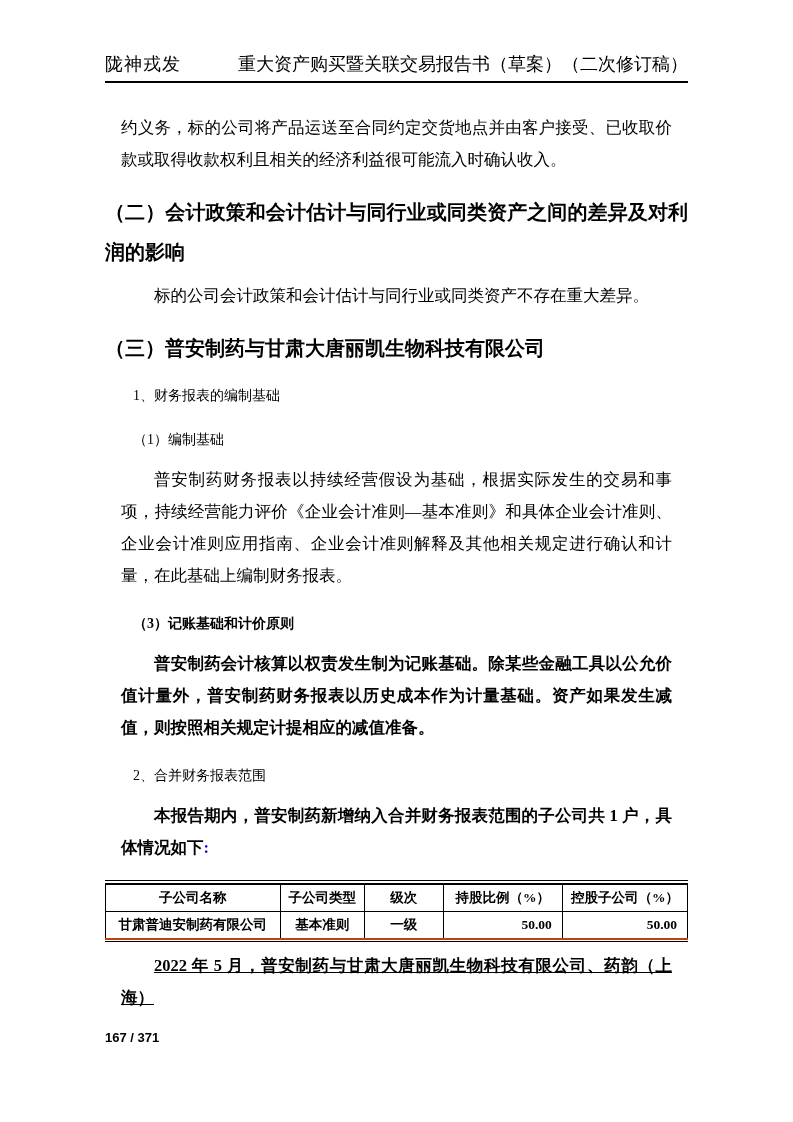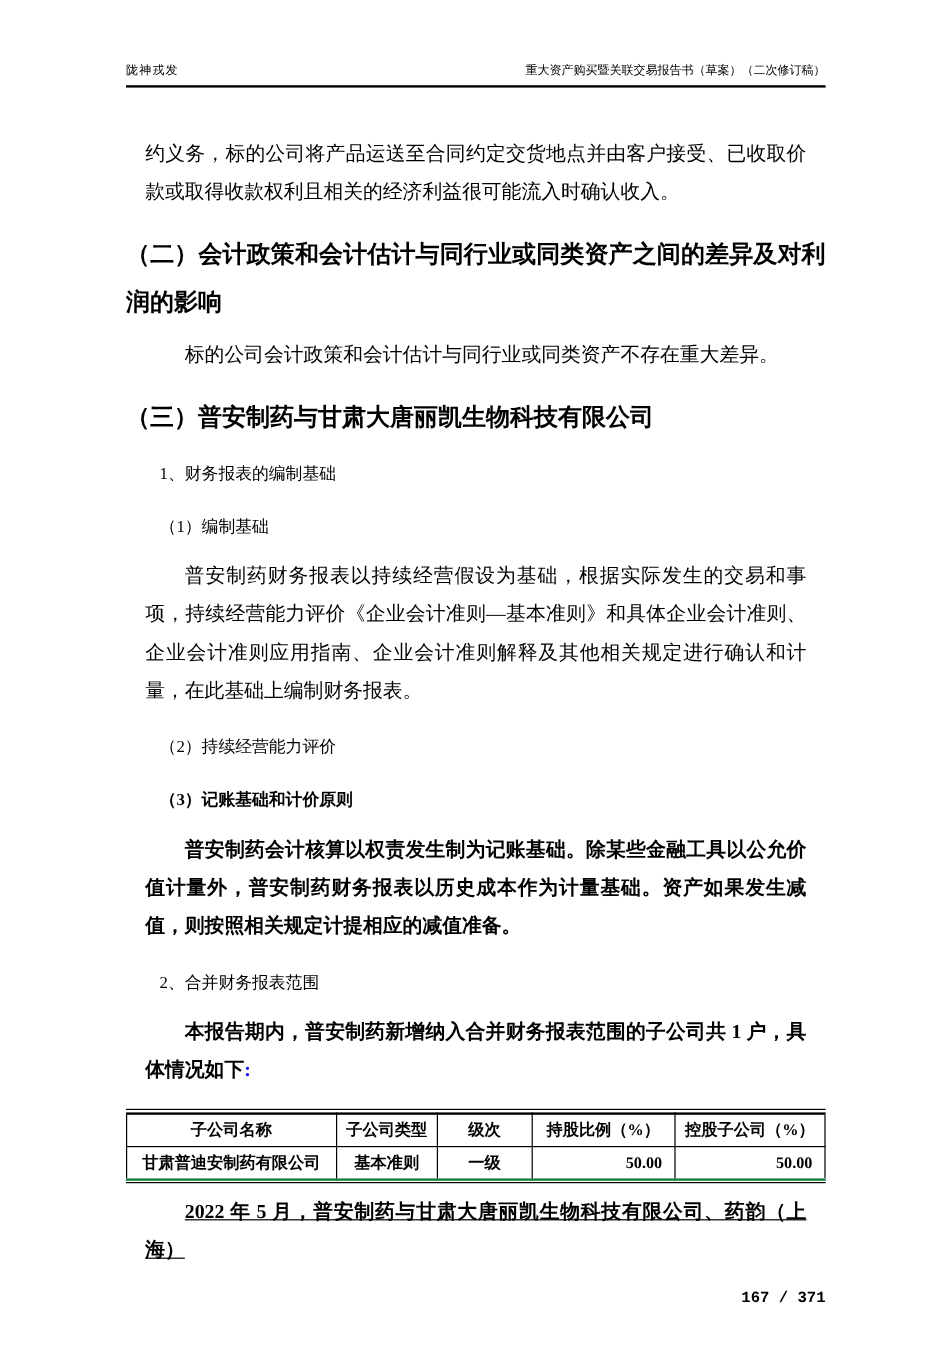--- a/index.html
+++ b/index.html
@@ -8,21 +8,21 @@
     width:793px;height:1122px;
     background:#ffffff;
     font-family:"Liberation Serif","DejaVu Serif",serif;
     color:#000;
     overflow:hidden;
     box-sizing:border-box;
   }
   .doc-header{
     position:absolute;left:105px;right:105px;top:52px;
     display:flex;justify-content:space-between;align-items:flex-end;
-    font-size:10px;
+    font-size:18px;
     border-bottom:2px solid #000;
     padding-bottom:5px;
   }
   .doc-header .hl{letter-spacing:1px;}
   .content{
     position:absolute;left:105px;right:105px;top:96px;
   }
   .para{
     font-size:16.5px;
     line-height:32px;
@@ -51,43 +51,43 @@
   .tbl-wrap{
     margin-top:10px;
     border-top:1px solid #000;
     border-bottom:1px solid #000;
     padding:1.5px 0;
   }
   table{
     width:100%;
     border-collapse:collapse;
     border-top:2px solid #000;
-    border-bottom:2px solid #15803d;
+    border-bottom:2px solid #c2410c;
     table-layout:fixed;
   }
   th,td{
     border:1px solid #000;
     font-size:13.5px;
     font-weight:bold;
     height:26px;
     padding:0 4px;
     text-align:center;
     overflow:hidden;
     white-space:nowrap;
   }
   th{font-weight:bold;}
   td.num{text-align:right;padding-right:10px;}
   col.c1{width:30%;} col.c2{width:14.5%;} col.c3{width:13.5%;} col.c4{width:20.5%;} col.c5{width:21.5%;}
   .after-table{margin-top:8px;text-decoration:underline;}
   .page-num{
-    text-align:right;
+    text-align:left;
     font-weight:bold;
     font-size:13px;
     margin-top:4px;
-    font-family:Liberation Mono, monospace;
+    font-family:Liberation Sans, sans-serif;
   }
 </style>
 </head>
 <body>
 
 <div class="page">
 
   <div class="doc-header">
     <span class="hl">陇神戎发</span>
     <span class="hr">重大资产购买暨关联交易报告书（草案）（二次修订稿）</span>
@@ -102,21 +102,20 @@
     <p class="para indent mt-p">标的公司会计政策和会计估计与同行业或同类资产不存在重大差异。</p>
 
     <p class="h2">（三）普安制药与甘肃大唐丽凯生物科技有限公司</p>
 
     <p class="sub">1、财务报表的编制基础</p>
 
     <p class="sub">（1）编制基础</p>
 
     <p class="para indent mt-p">普安制药财务报表以持续经营假设为基础，根据实际发生的交易和事项，持续经营能力评价《企业会计准则—基本准则》和具体企业会计准则、企业会计准则应用指南、企业会计准则解释及其他相关规定进行确认和计量，在此基础上编制财务报表。</p>
 
-    <p class="sub">（2）持续经营能力评价</p>
 
 
     <p class="sub kaiti">（3）记账基础和计价原则</p>
 
     <p class="para indent mt-p kaiti">普安制药会计核算以权责发生制为记账基础。除某些金融工具以公允价值计量外，普安制药财务报表以历史成本作为计量基础。资产如果发生减值，则按照相关规定计提相应的减值准备。</p>
 
     <p class="sub">2、合并财务报表范围</p>
 
     <p class="para indent mt-p kaiti"><span>本报告期内，普安制药新增纳入合并财务报表范围的子公司共 1 户，具体情况如下</span><span style="color:#0000ee">:</span></p>
 

